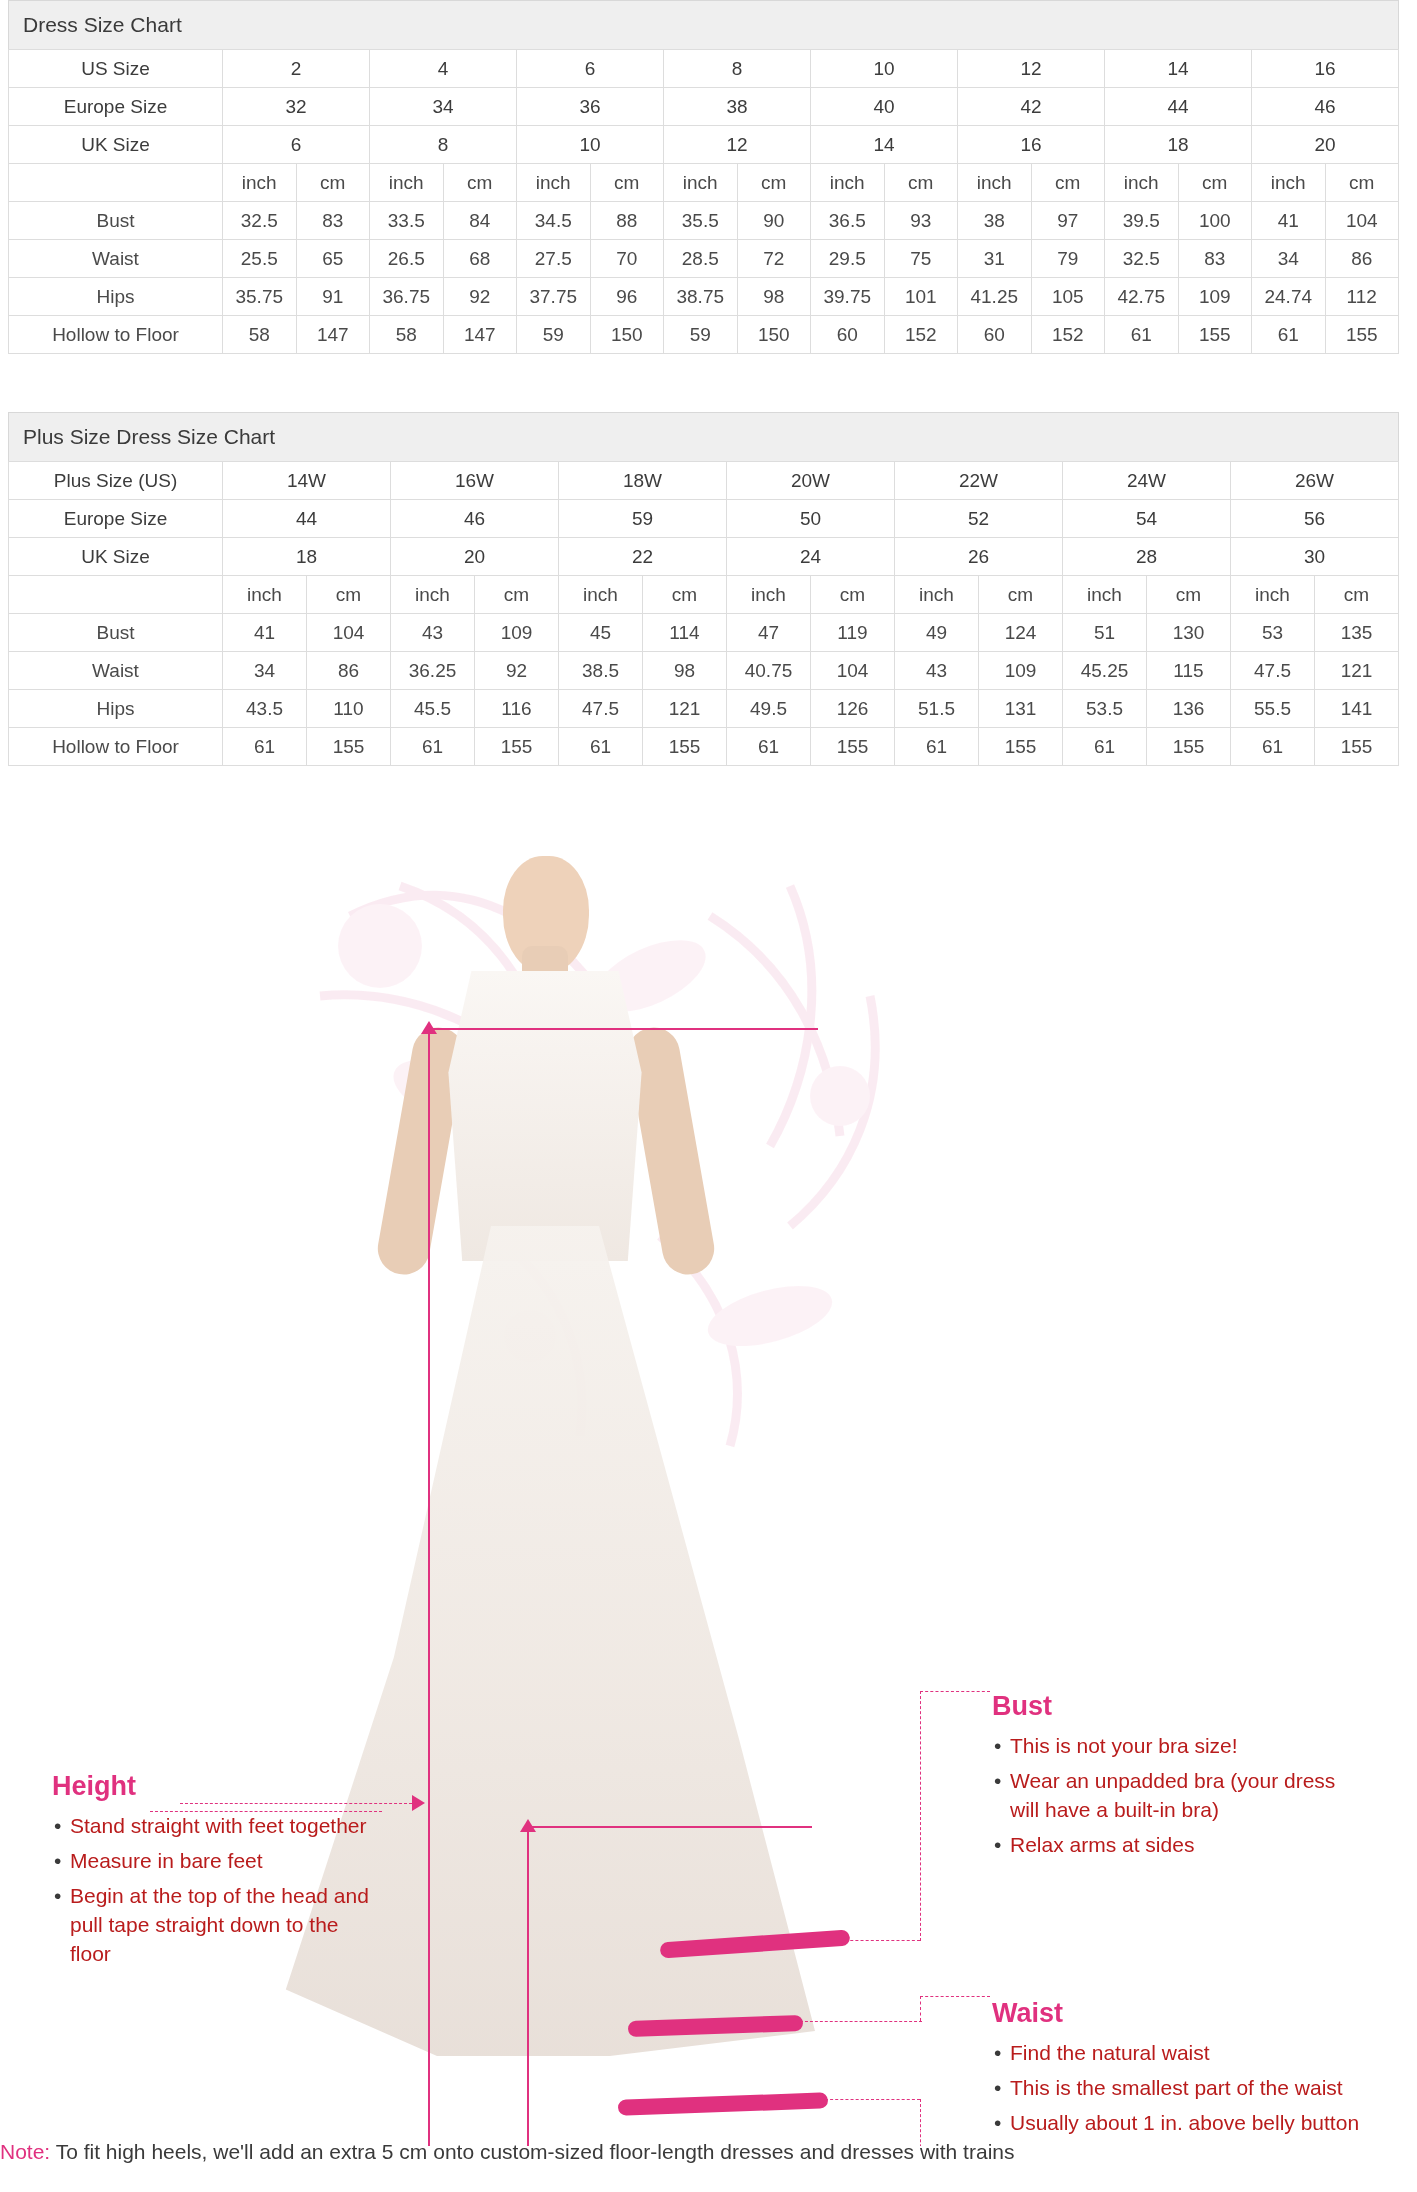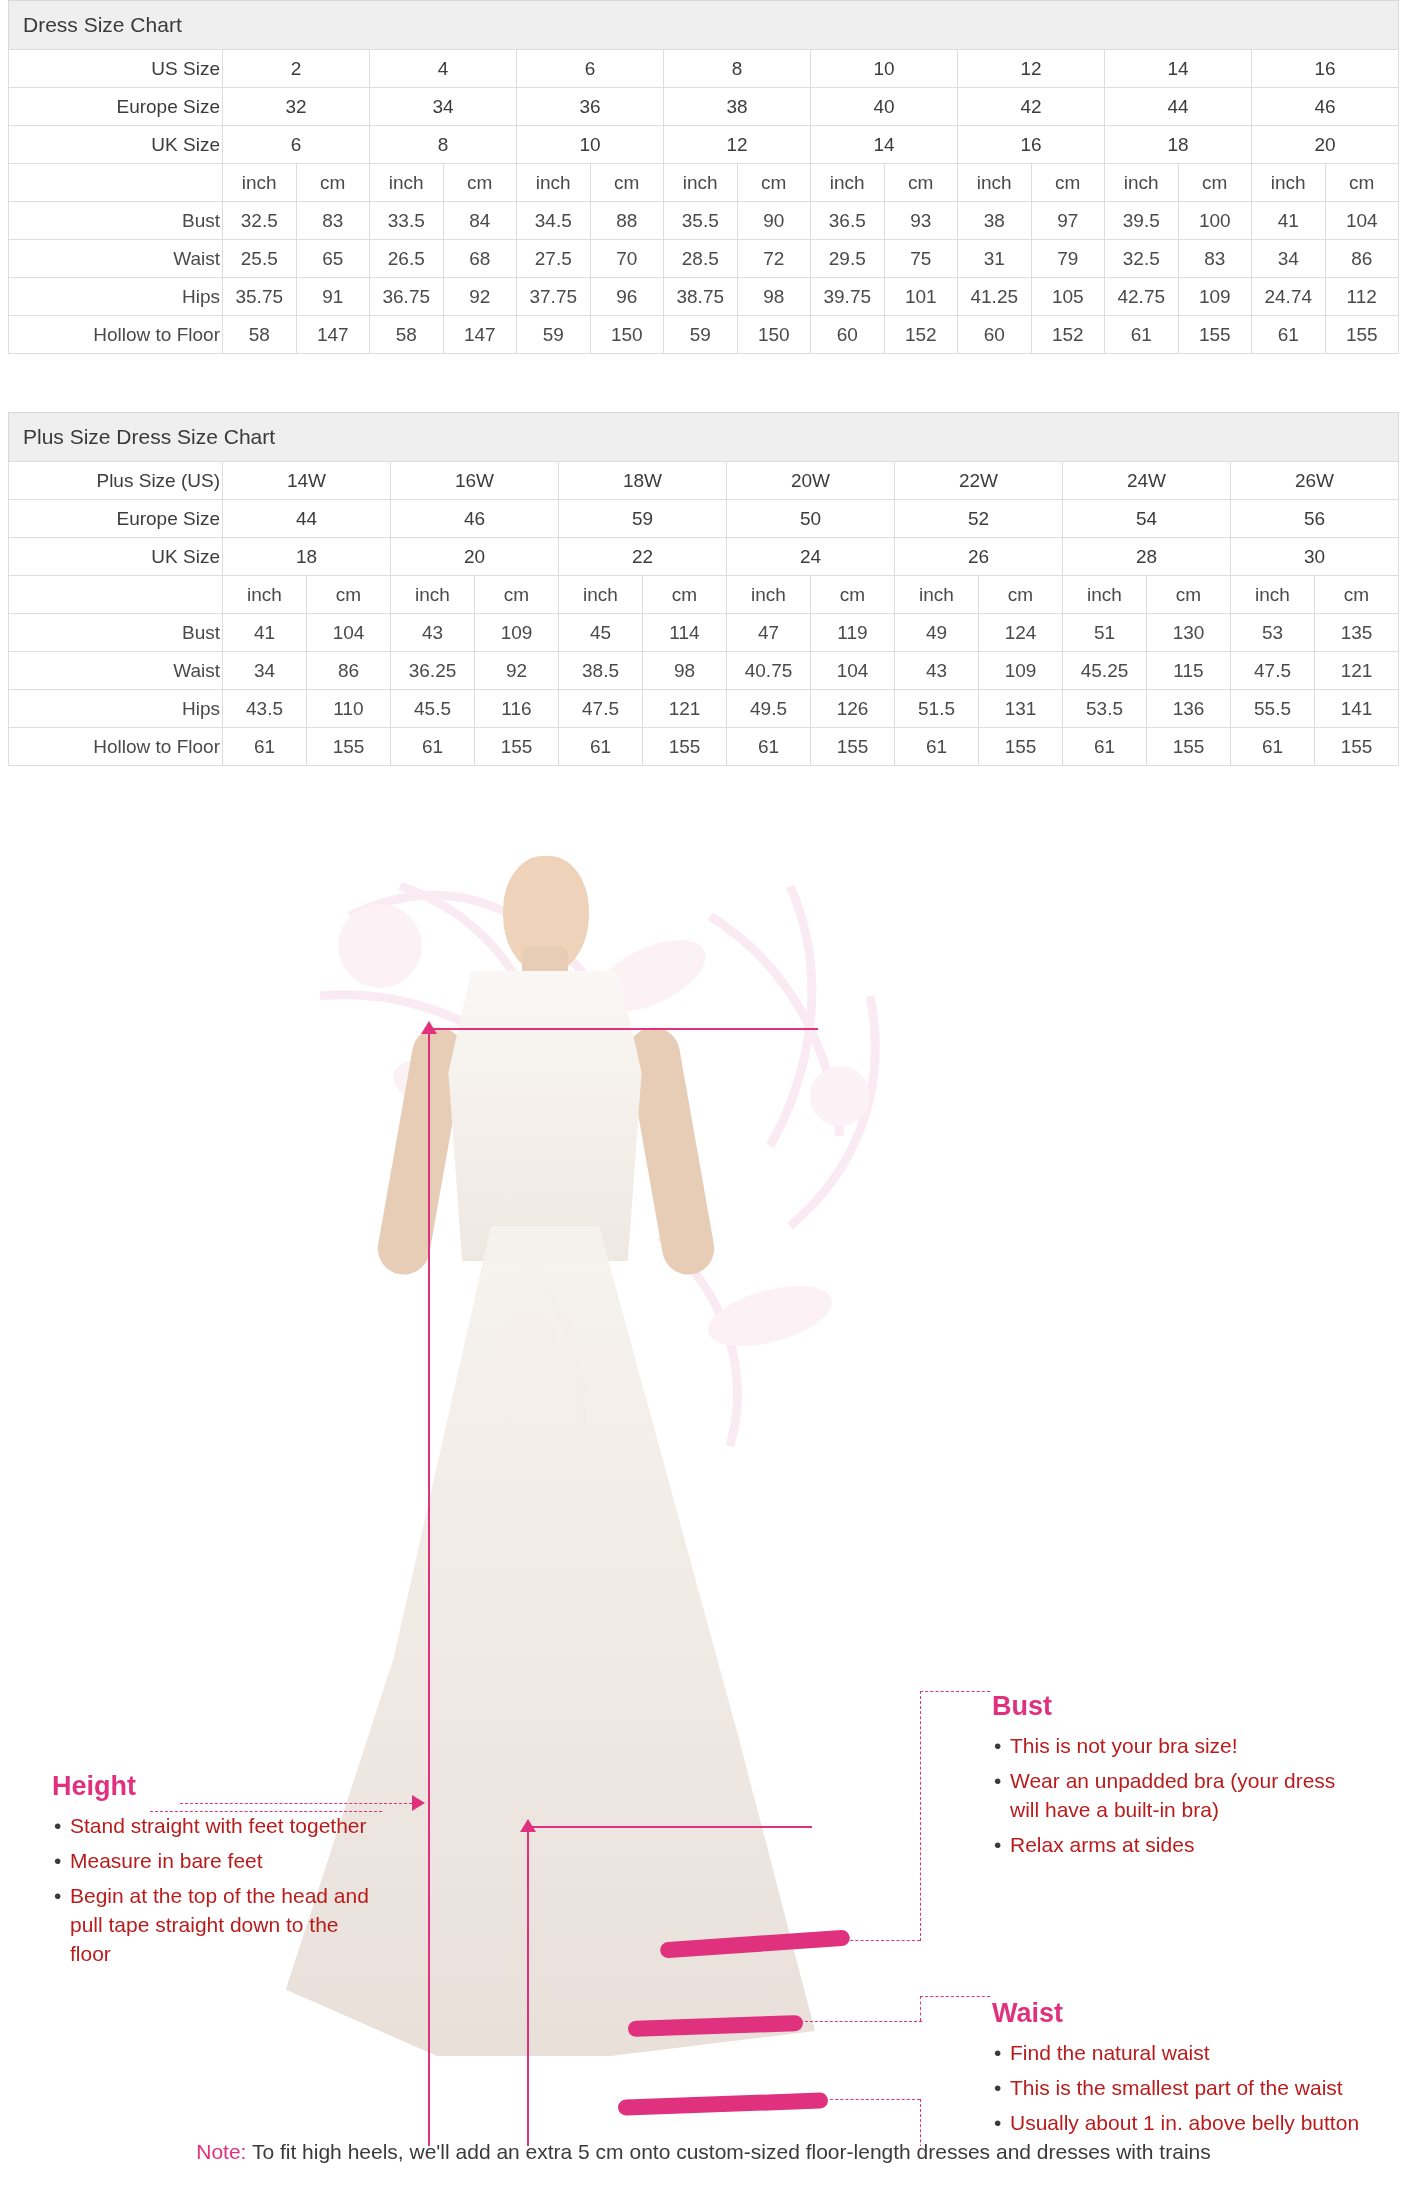--- a/index.html
+++ b/index.html
@@ -34,21 +34,21 @@
     color: #3c3c3c;
   }
   table.size td {
     border: 1px solid #dddddd;
     text-align: center;
     padding: 6px 2px;
     height: 38px;
     background: #fff;
   }
   table.size td.rowhdr {
-    text-align: right;
+    text-align: center;
     width: 214px;
   }
   table.size tr.sub td { color: #4a4a4a; }
 
   .gap { height: 58px; }
 
   
   .illus {
     position: relative;
     width: 1417px;
@@ -177,21 +177,21 @@
     flex: 1 1 auto;
     border-top: 1px dashed #e0317f;
     margin-left: 14px;
     height: 0;
   }
 
   .note {
     position: absolute;
     left: 0; right: 0;
     bottom: 28px;
-    text-align: center;
+    text-align: left;
     font-size: 21px;
     color: #3a3a3a;
   }
   .note b { color: #e0317f; font-weight: normal; }
 </style>
 </head>
 <body>
 
 <div class="page">
 

